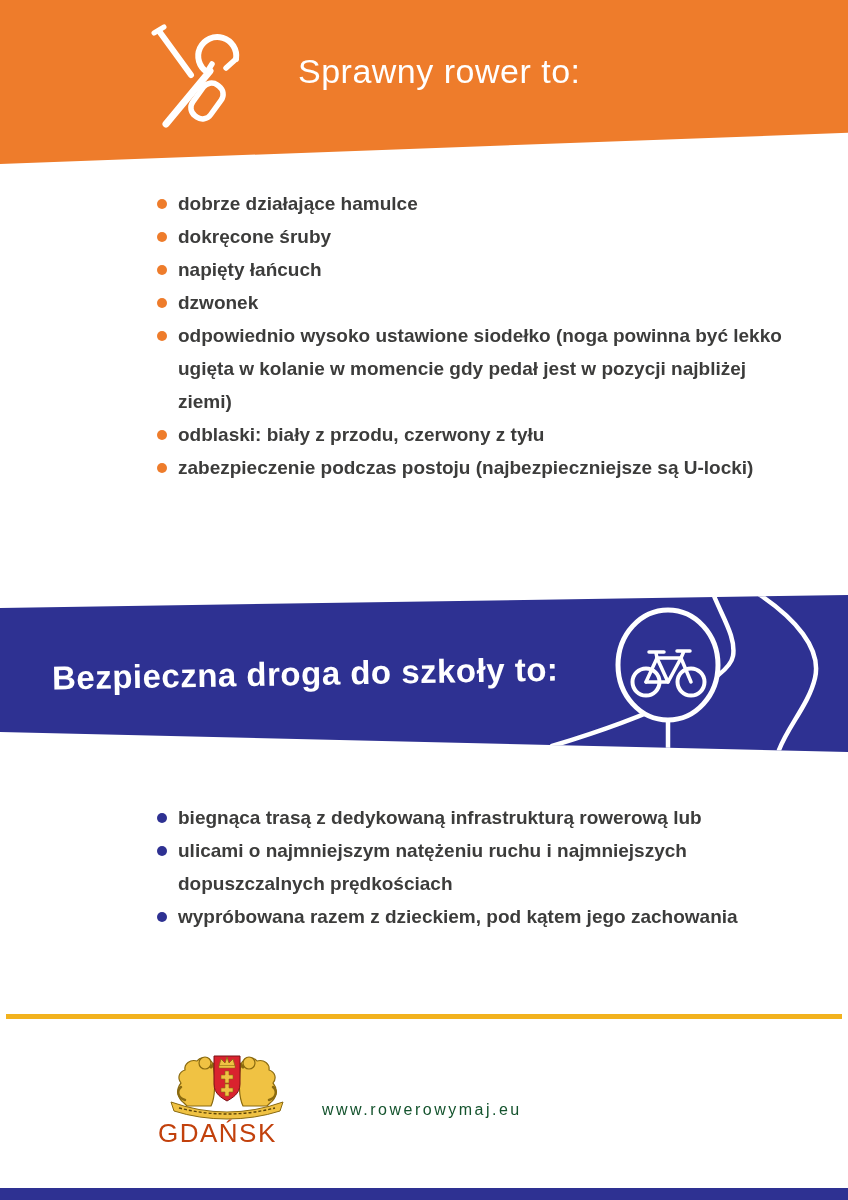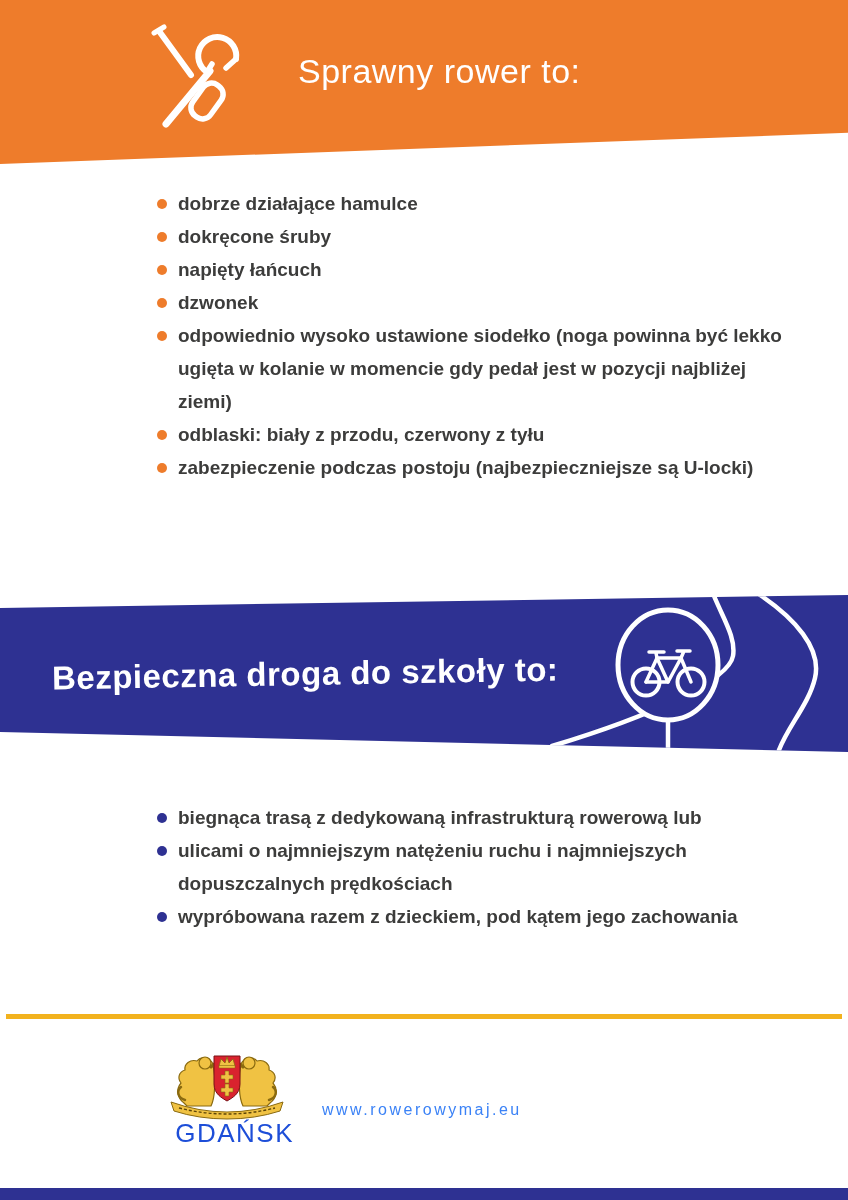--- a/index.html
+++ b/index.html
@@ -24,24 +24,24 @@
   .txt{white-space:pre-line;font-size:19px;line-height:33px;color:#3C3C3B;}
 
   
   .banner-blue{position:absolute;left:0;top:588px;width:836px;height:166px;}
   .banner-blue-title{position:absolute;left:52px;top:67px;color:#ffffff;font-size:33px;
                      font-weight:700;letter-spacing:.5px;transform:rotate(-1deg);}
 
   
   .divider{position:absolute;left:6px;top:1014px;width:836px;height:5px;background:#F2B21E;}
   .crest-svg{position:absolute;left:163px;top:1050px;}
-  .city-name{position:absolute;left:158px;top:1118px;width:136px;text-align:right;
-             font-size:26px;letter-spacing:1.5px;color:#1d4ed8;}
+  .city-name{position:absolute;left:158px;top:1118px;width:136px;text-align:left;
+             font-size:26px;letter-spacing:1.5px;color:#c2410c;}
   .site-url{position:absolute;left:322px;top:1101px;font-size:16px;letter-spacing:2.5px;
-            color:#3b82f6;}
+            color:#14532d;}
   .bottom-bar{position:absolute;left:0;bottom:0;width:848px;height:12px;background:#2E3192;}
 </style>
 </head>
 <body>
 
 <div id="page">
 
   <div class="banner-top">
     <svg class="tools-svg" width="104" height="114" viewBox="0 0 104 114" fill="none" stroke="#ffffff" stroke-linecap="round" stroke-linejoin="round">
 

